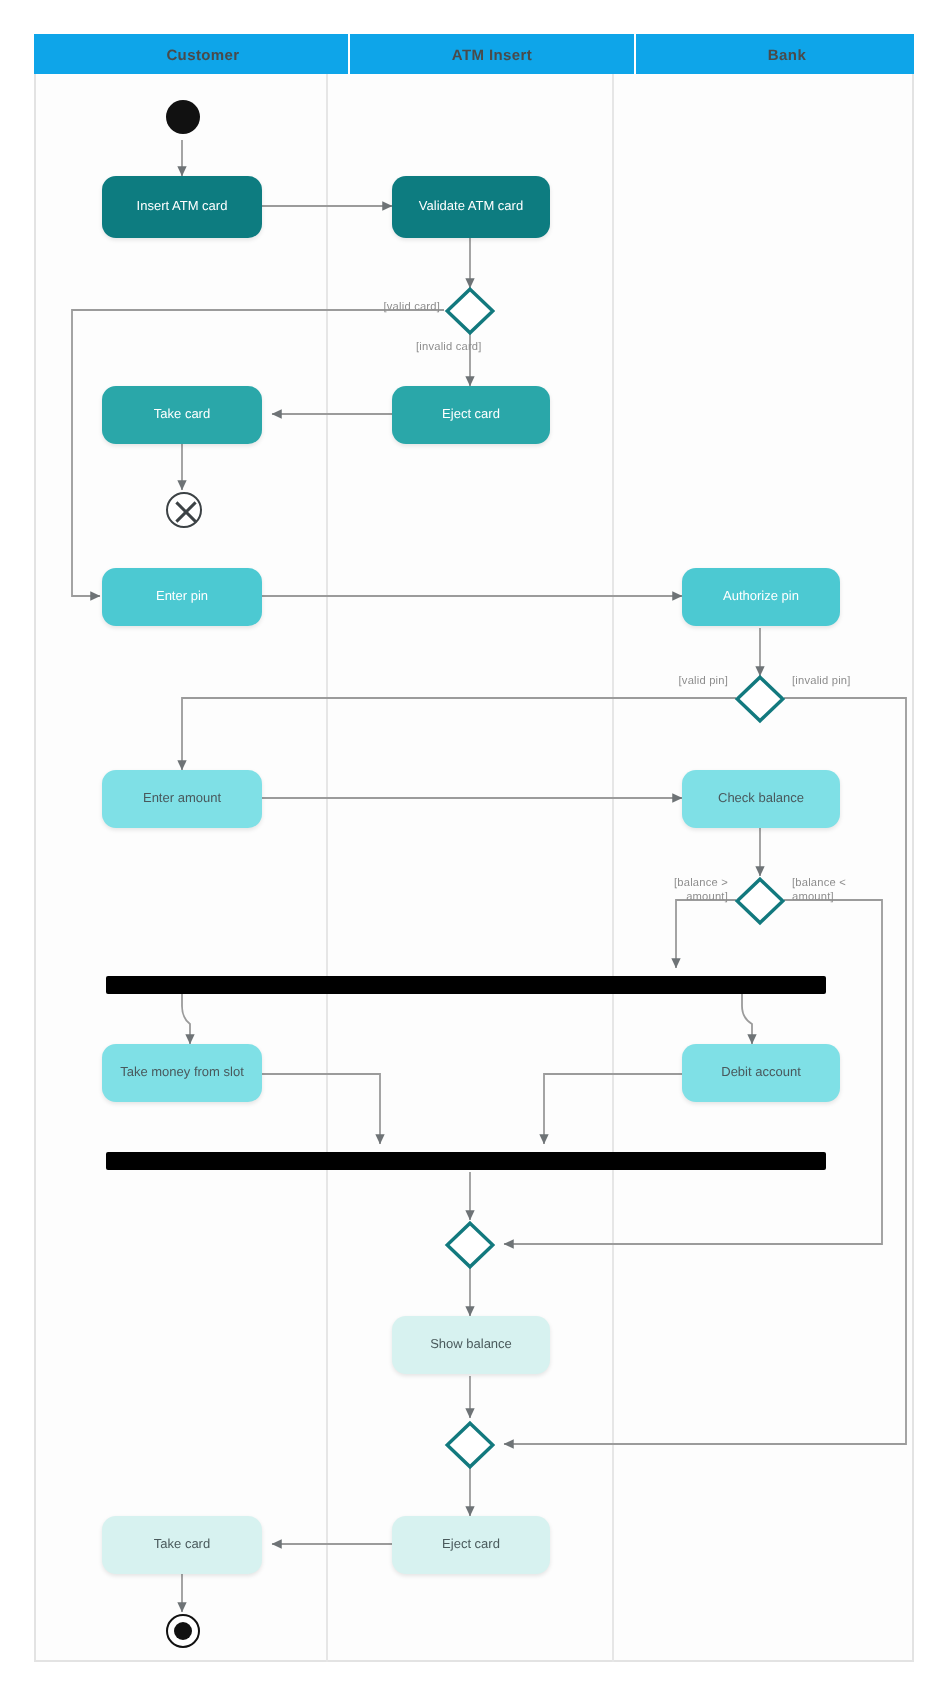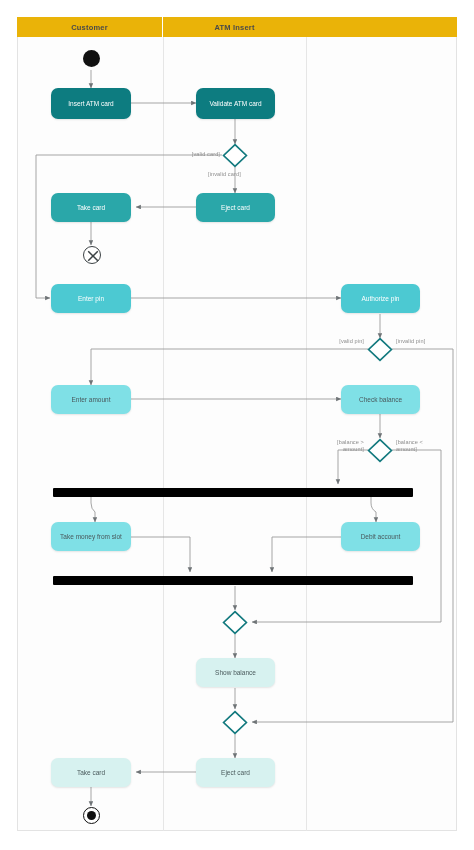--- a/index.html
+++ b/index.html
@@ -21,22 +21,23 @@
     position: absolute;
     left: 17px; top: 17px;
     width: 440px; height: 814px;
     border: 1px solid #e3e3e3;
     background: #fdfdfd;
   }
   .lane-header-row {
     position: absolute;
     left: 17px; top: 17px;
     width: 440px; height: 20px;
-    background: #eab308;
+    background: #0ea5e9;
     display: flex;
+    padding-left: 12px;
   }
   .lane-header {
     flex: 0 0 auto;
     height: 100%;
     display: flex;
     align-items: center;
     justify-content: center;
     font-size: 7.5px;
     font-weight: bold;
     color: #4a4a4a;
@@ -135,20 +136,23 @@
 
   <div class="lane-frame"></div>
 
   <div class="lane-header-row">
     <div class="lane-header" style="width:146px">
         <span>Customer</span>
       </div>
     <div class="lane-header" style="width:143px">
         <span>ATM Insert</span>
       </div>
+    <div class="lane-header" style="width:151px">
+        <span>Bank</span>
+      </div>
   </div>
 
   <div class="lane-divider" style="left:163px"></div>
   <div class="lane-divider" style="left:306px"></div>
 
   <svg id="wires" viewBox="0 0 474 850" xmlns="http://www.w3.org/2000/svg">
     <defs>
       <marker id="ah" markerWidth="7" markerHeight="7" refX="5.4" refY="2.6" orient="auto" markerUnits="strokeWidth">
         <path d="M0,0 L5.6,2.6 L0,5.2 z" fill="#6e7376"></path>
       </marker>

